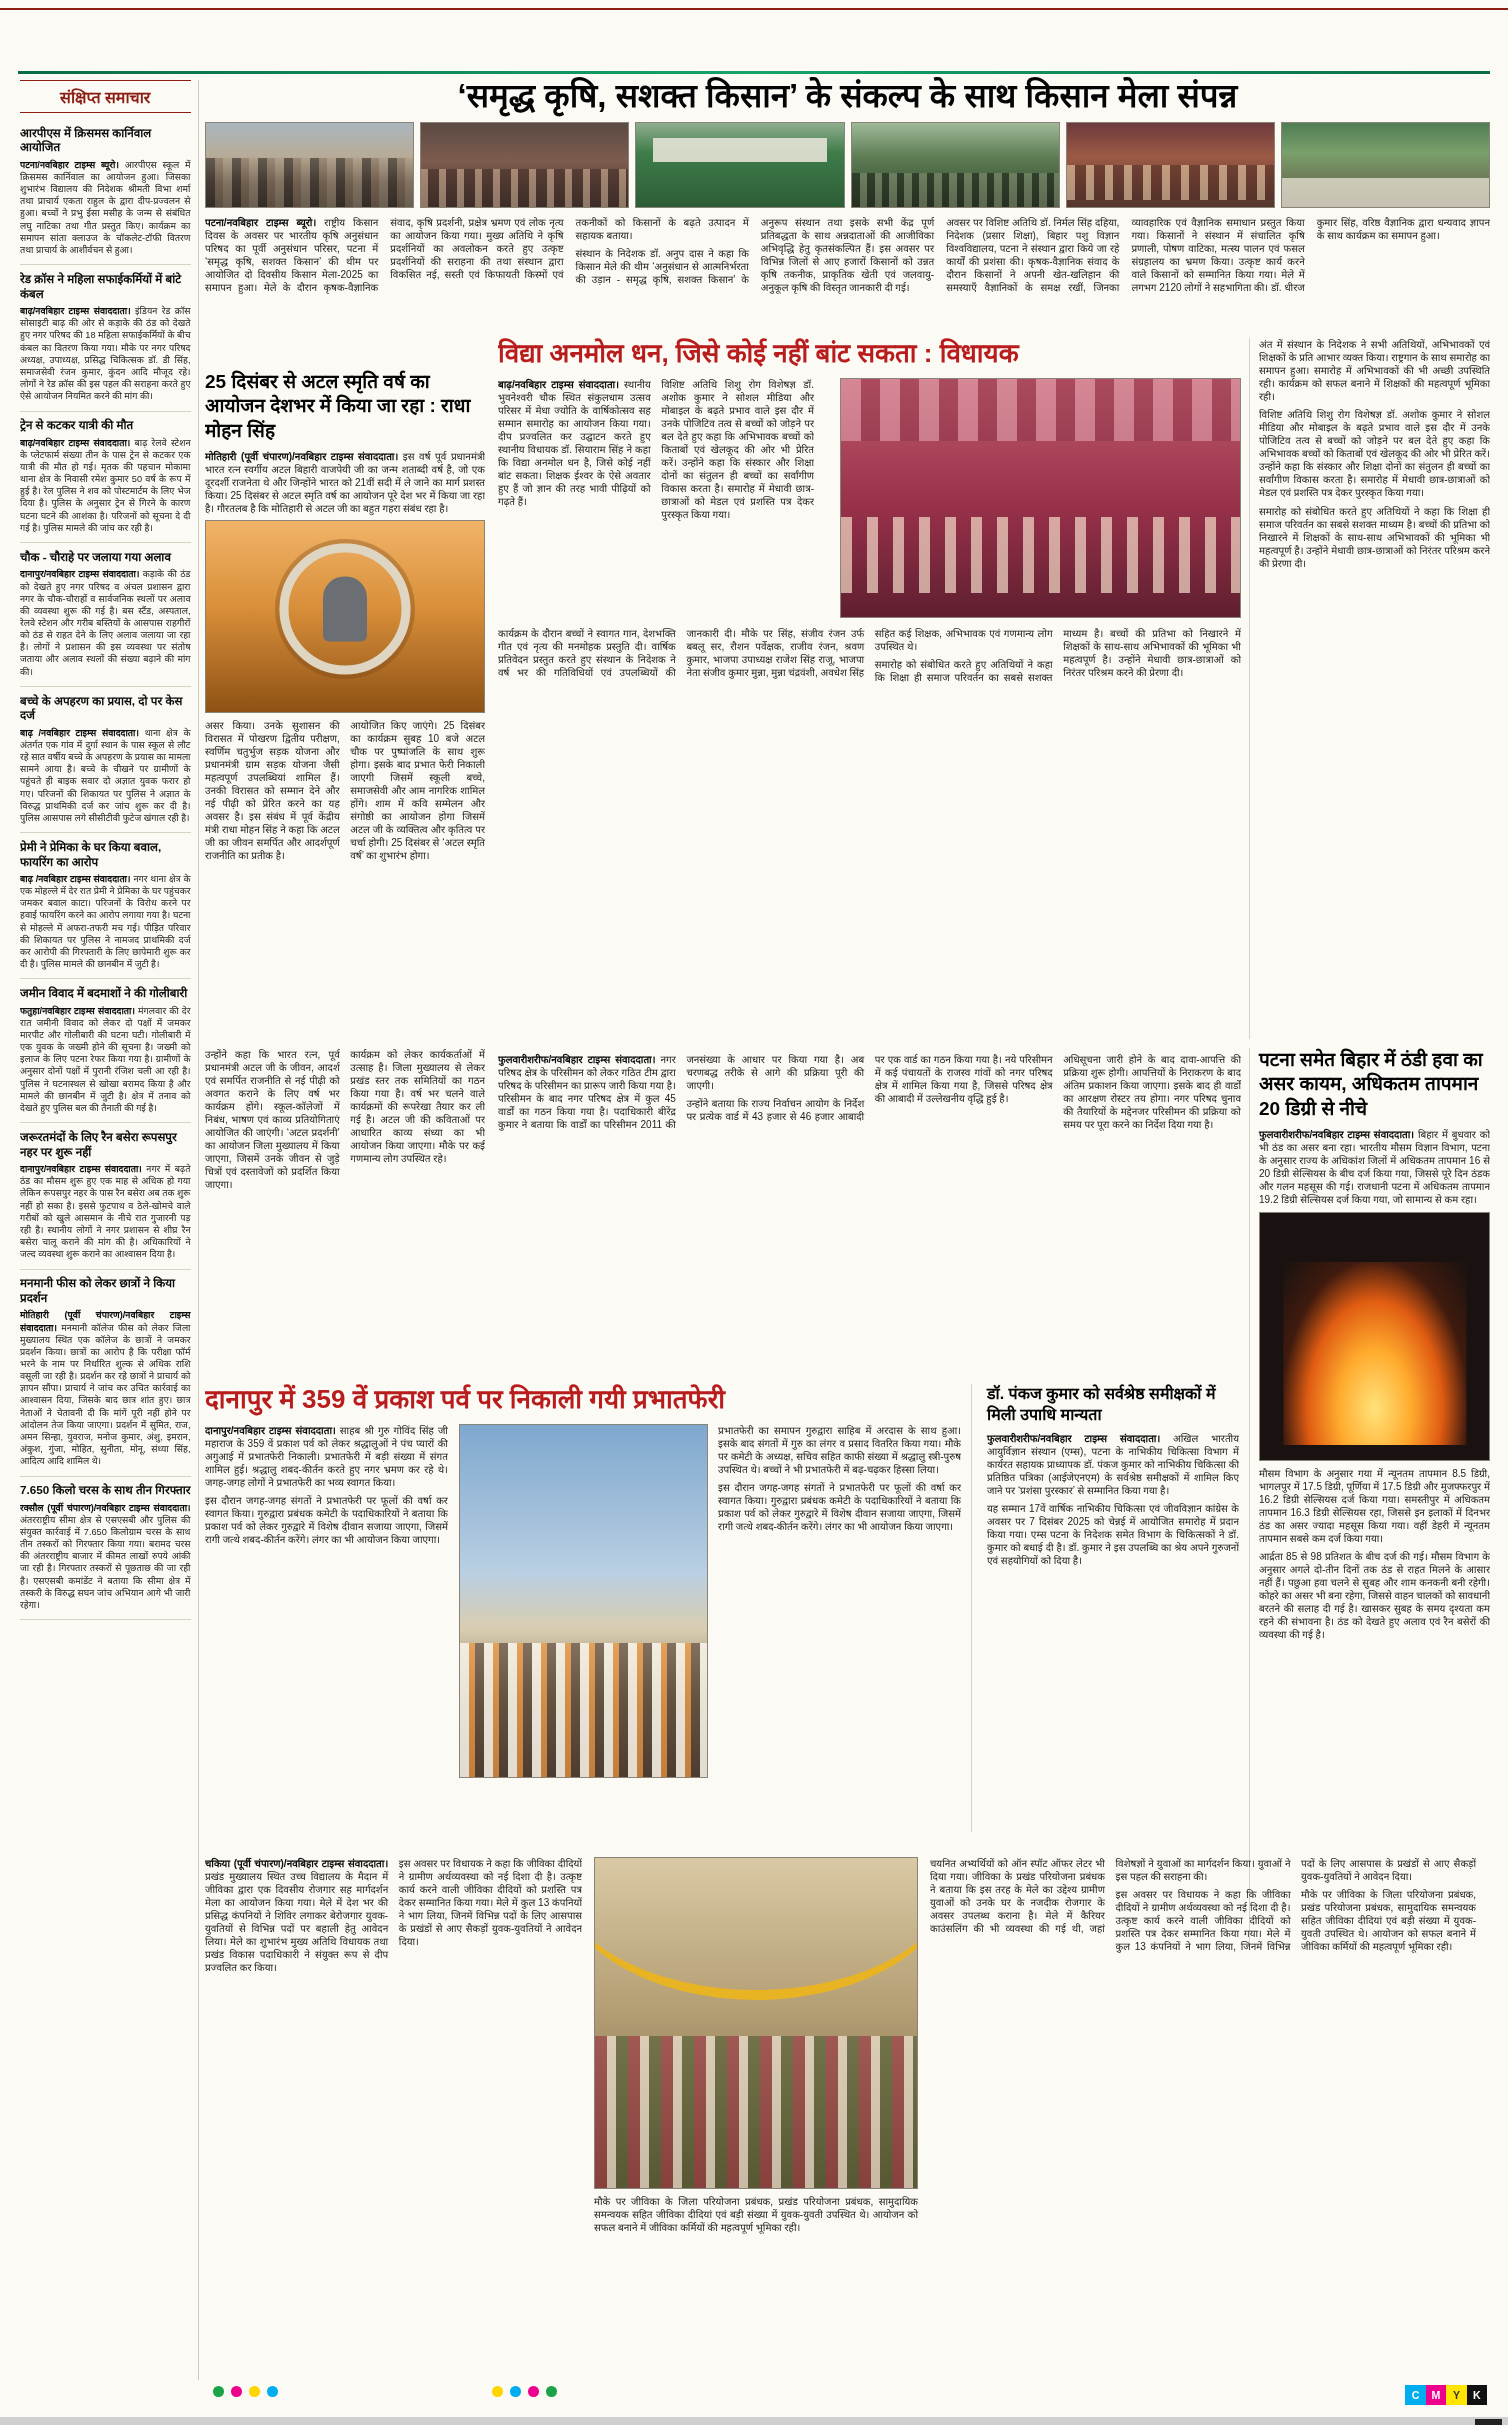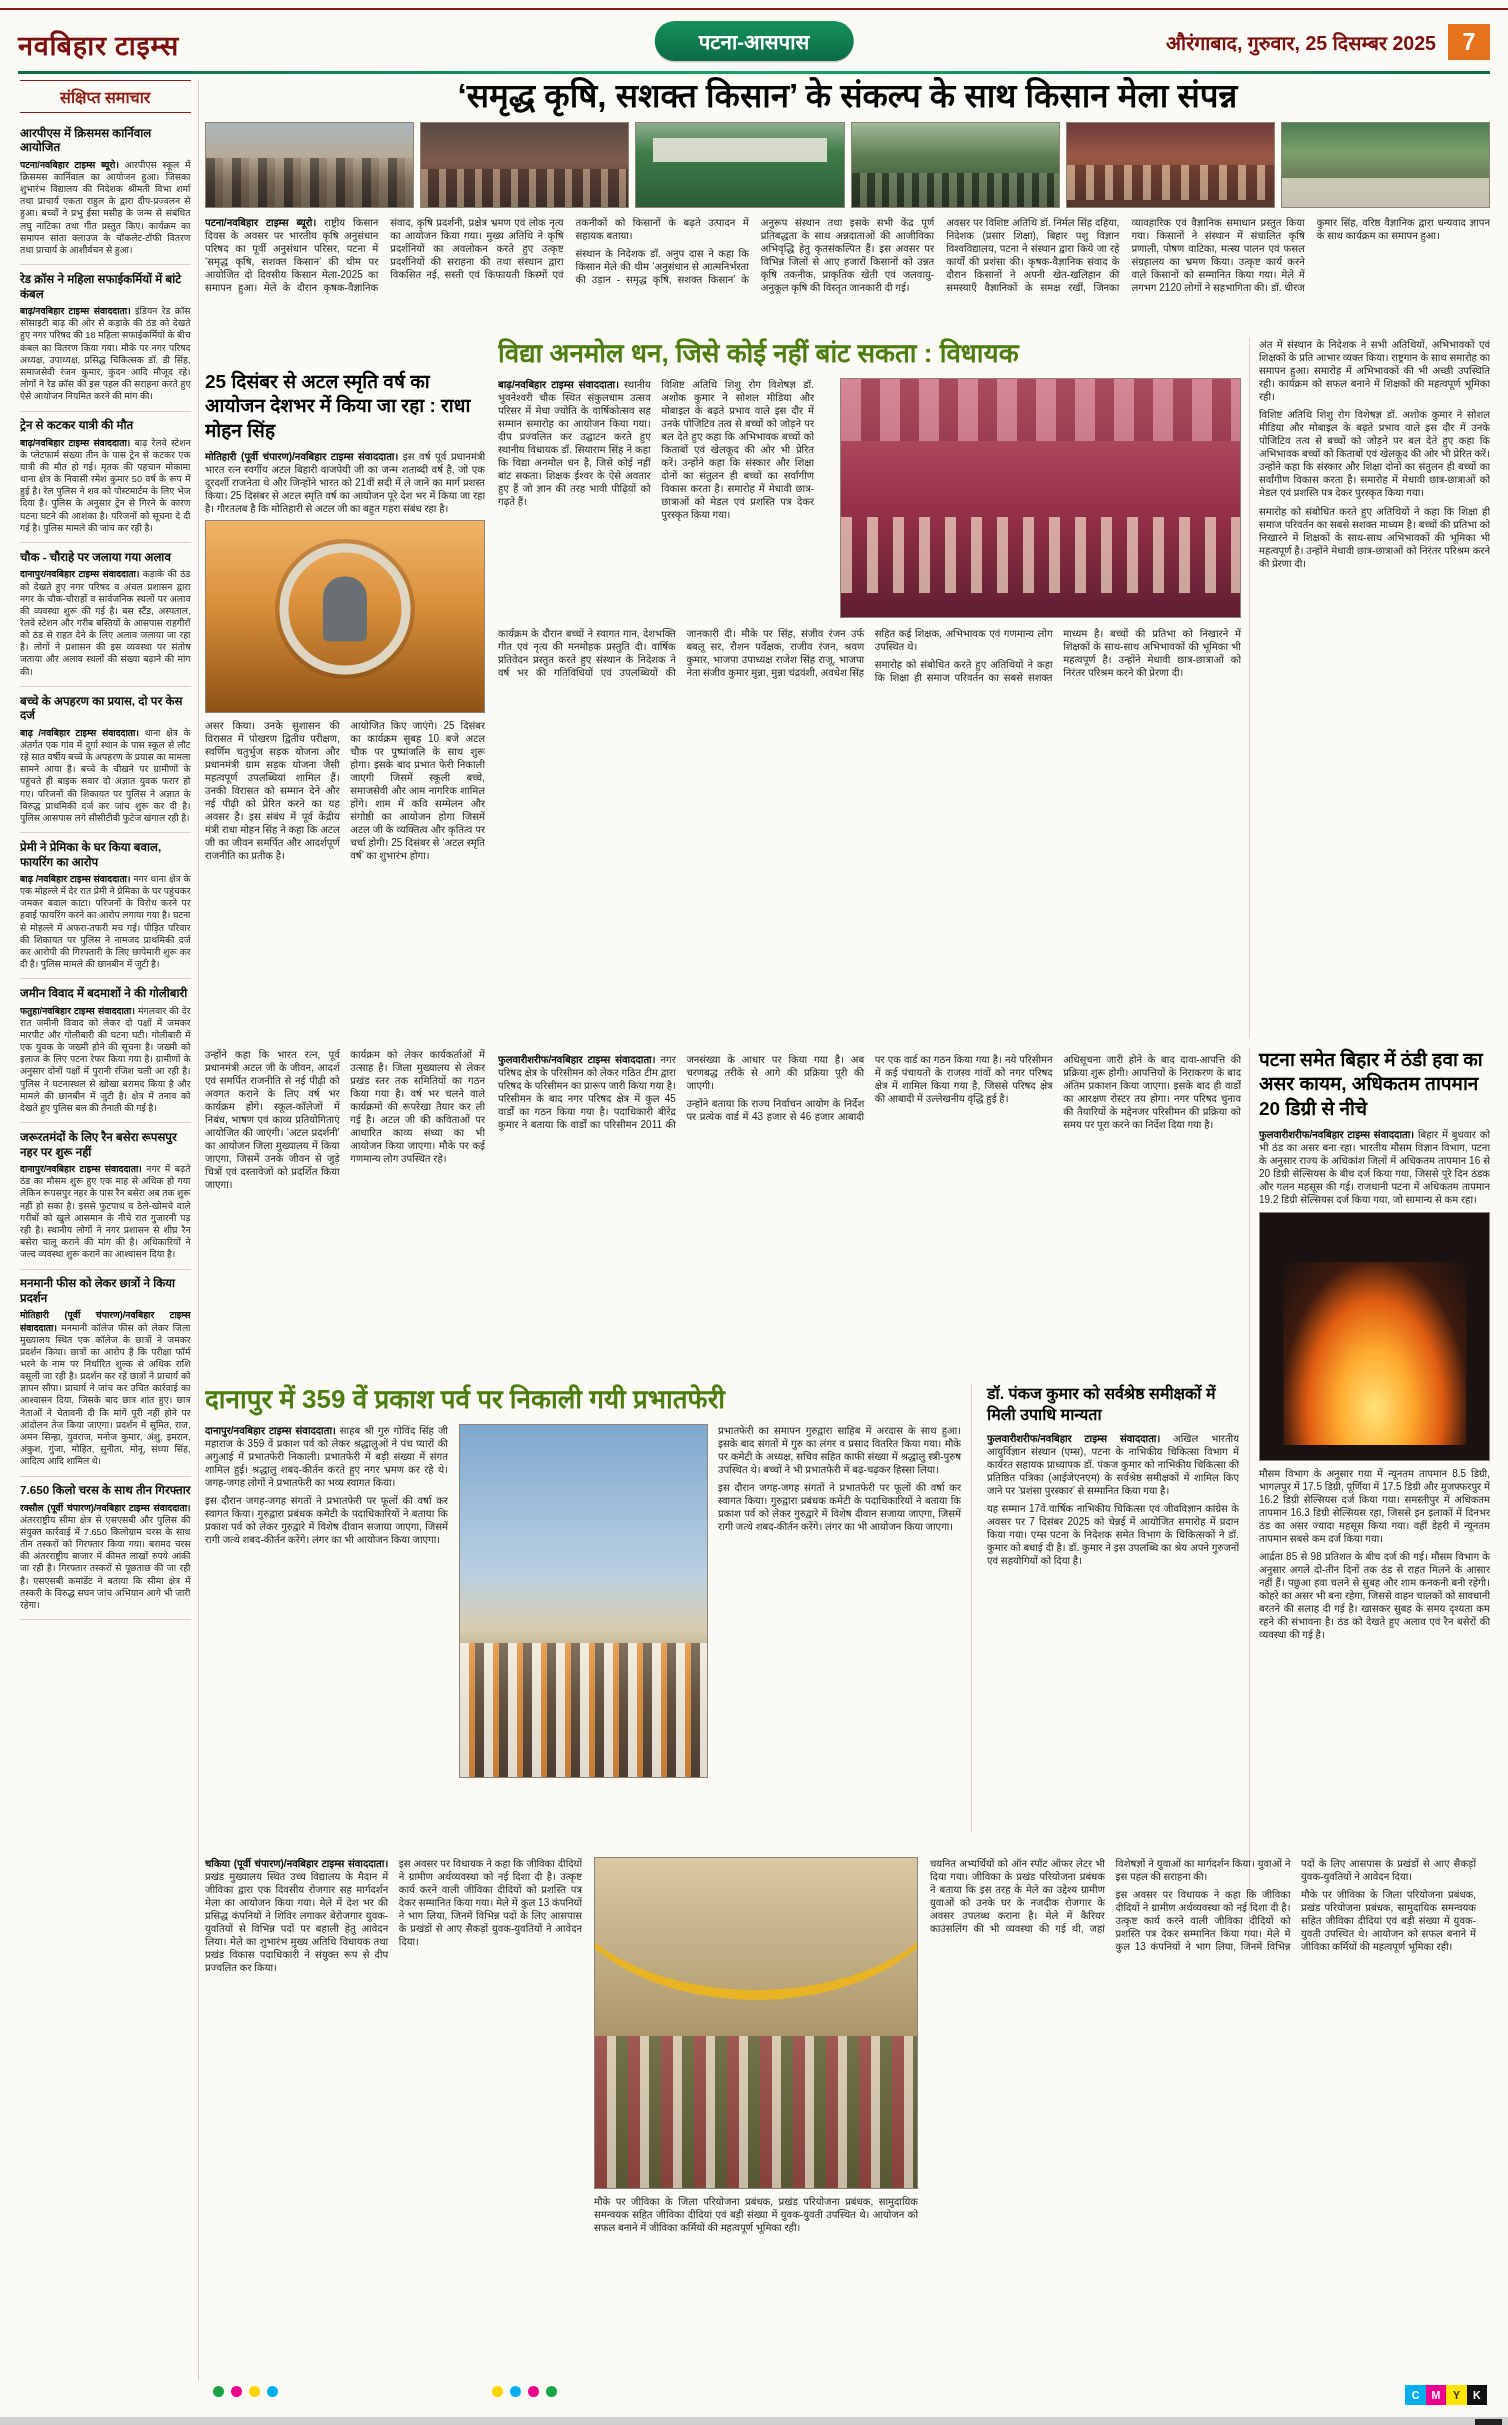--- a/index.html
+++ b/index.html
@@ -33,21 +33,21 @@
   .sidebar-title { font-size: 16px; font-weight: bold; color: #8c1d12; text-align: center; padding: 4.5px 0; border-top: 1.5px solid #8c1d12; border-bottom: 1.5px solid #8c1d12; margin-bottom: 6px; }
   .brief { padding: 6.8px 0 8.3px; border-bottom: 0.8px solid #d9d3c5; }
   .brief h3 { font-size: 11.7px; line-height: 1.25; font-weight: bold; color: #0c0c0c; margin-bottom: 3.8px; }
   .brief p { font-size: 9.2px; line-height: 1.32; text-align: justify; color: #262420; }
   .byline { font-weight: bold; color: #0c0c0c; }
 
   
   .art { position: absolute; overflow: hidden; }
   .art p { font-size: 10px; line-height: 1.3; text-align: justify; color: #24221e; margin-bottom: 5.3px; }
   .art-head-xl { font-size: 33px; font-weight: bold; text-align: center; color: #050505; line-height: 1.15; }
-  .art-head-lg { font-size: 26px; font-weight: bold; color: #4d7c0f; line-height: 1.2; margin-bottom: 9px; }
+  .art-head-lg { font-size: 26px; font-weight: bold; color: #b91c1c; line-height: 1.2; margin-bottom: 9px; }
   .art-head-md { font-size: 19px; font-weight: bold; color: #050505; line-height: 1.28; margin-bottom: 6.8px; }
   .art-head-sm { font-size: 16px; font-weight: bold; color: #050505; line-height: 1.3; margin-bottom: 6px; }
 
   
   .photo { position: relative; overflow: hidden; border: 0.8px solid #8a8478; background: #999; }
   .photo-strip { position: absolute; left: 205px; top: 122px; width: 1285px; height: 86px; display: flex; gap: 6px; }
   .photo-strip .photo { flex: 1; }
 
   .ph1 { background: linear-gradient(180deg,#aab6bd 0%,#b7ab97 40%,#6d6053 70%,#474038 100%); }
   .ph1::after { content:""; position:absolute; left:0; right:0; bottom:0; height:58%;
@@ -142,28 +142,20 @@
   .bottom-bar { position:absolute; left:0; bottom:0; width:1508px; height:9px; background:#cfcfcf; }
   .bottom-knob { position:absolute; right:6px; bottom:1.5px; width:27px; height:6px; background:#222; }
 </style>
 </head>
 <body>
 
 <div class="page">
 
   <div class="topline"></div>
 
-  <header class="masthead-row">
-    <div class="masthead">नवबिहार टाइम्स</div>
-    <div class="section-pill">पटना-आसपास</div>
-    <div class="date-wrap">
-      <span class="dateline">औरंगाबाद, गुरुवार, 25 दिसम्बर 2025</span>
-      <span class="pagenum">7</span>
-    </div>
-  </header>
   <div class="header-rule"></div>
 
   <aside class="sidebar">
     <div class="sidebar-title">संक्षिप्त समाचार</div>
 
     <section class="brief">
       <h3>आरपीएस में क्रिसमस कार्निवाल आयोजित</h3>
       <p><b class="byline">पटना/नवबिहार टाइम्स ब्यूरो।</b> <span>आरपीएस स्कूल में क्रिसमस कार्निवाल का आयोजन हुआ। जिसका शुभारंभ विद्यालय की निदेशक श्रीमती विभा शर्मा तथा प्राचार्य एकता राहुल के द्वारा दीप-प्रज्वलन से हुआ। बच्चों ने प्रभु ईसा मसीह के जन्म से संबंधित लघु नाटिका तथा गीत प्रस्तुत किए। कार्यक्रम का समापन सांता क्लाउज के चॉकलेट-टॉफी वितरण तथा प्राचार्य के आशीर्वचन से हुआ।</span></p>
     </section>
     <section class="brief">

